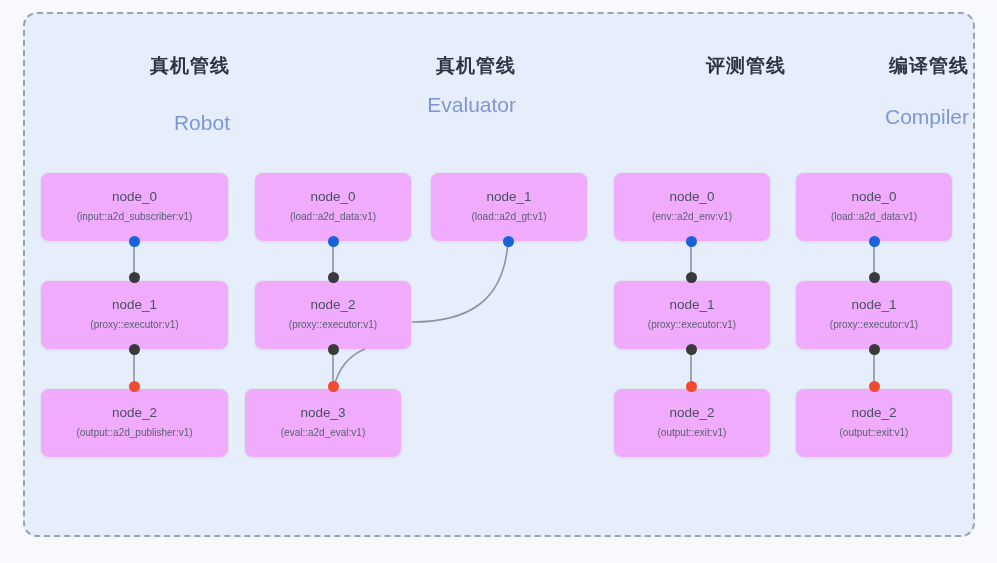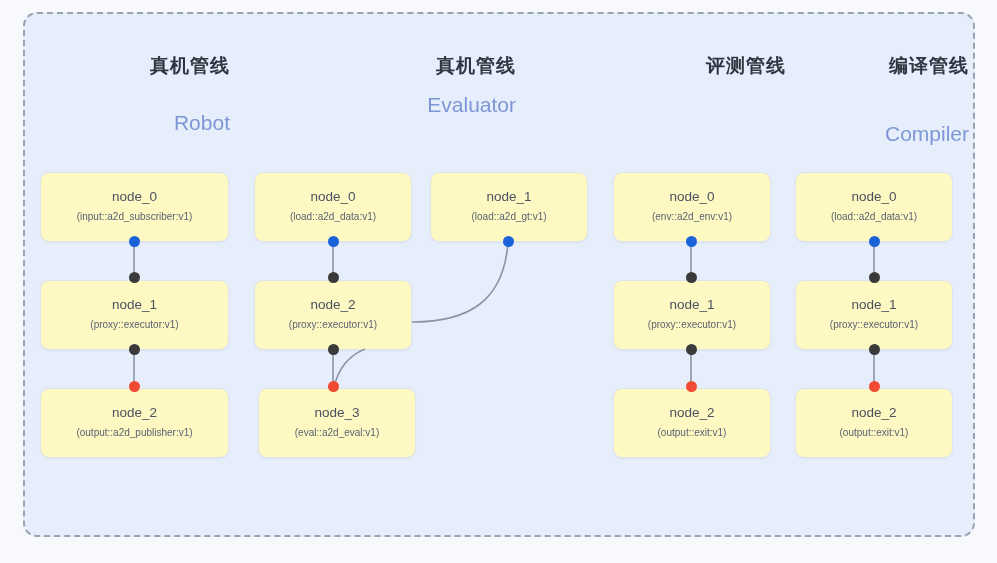--- a/index.html
+++ b/index.html
@@ -51,21 +51,21 @@
     color: #7d97d6;
     height: 30px;
     line-height: 30px;
     font-weight: normal;
   }
   .node {
     position: absolute;
     box-sizing: border-box;
     width: 158px;
     height: 70px;
-    background: #fef9c3;
+    background: #f0abfc;
     border: 1px solid #dfe3ea;
     border-radius: 9px;
     box-shadow: 0 1px 2px rgba(30,40,70,0.06);
     display: flex;
     flex-direction: column;
     align-items: center;
     justify-content: center;
   }
   .node .n-name {
     font-size: 13.5px;
@@ -151,21 +151,21 @@
     <div class="n-type">(load::a2d_data:v1)</div>
   </div>
   <div class="node" style="left:430px; top:172px;">
     <div class="n-name">node_1</div>
     <div class="n-type">(load::a2d_gt:v1)</div>
   </div>
   <div class="node" style="left:254px; top:280px;">
     <div class="n-name">node_2</div>
     <div class="n-type">(proxy::executor:v1)</div>
   </div>
-  <div class="node" style="left:258px; top:388px;">
+  <div class="node" style="left:244px; top:388px;">
     <div class="n-name">node_3</div>
     <div class="n-type">(eval::a2d_eval:v1)</div>
   </div>
   <div class="dot" style="left:328px; top:236px; background:#1a62d8;"></div>
   <div class="dot" style="left:503px; top:236px; background:#1a62d8;"></div>
   <div class="dot" style="left:328px; top:272px; background:#3a3a3a;"></div>
   <div class="dot" style="left:328px; top:344px; background:#3a3a3a;"></div>
   <div class="dot" style="left:328px; top:381px; background:#f04a32;"></div>
 
   <div class="col" style="left:596px; top:52px; width:190px;">
@@ -186,21 +186,21 @@
     <div class="n-type">(output::exit:v1)</div>
   </div>
   <div class="dot" style="left:686px; top:236px; background:#1a62d8;"></div>
   <div class="dot" style="left:686px; top:272px; background:#3a3a3a;"></div>
   <div class="dot" style="left:686px; top:344px; background:#3a3a3a;"></div>
   <div class="dot" style="left:686px; top:381px; background:#f04a32;"></div>
 
   <div class="col" style="left:779px; top:52px; width:190px;">
     <div class="col-head">
       <div class="head-cn">编译管线</div>
-      <div class="head-en" style="margin-top:39px;">Compiler</div>
+      <div class="head-en" style="margin-top:22px;">Compiler</div>
     </div>
   </div>
   <div class="node" style="left:795px; top:172px;">
     <div class="n-name">node_0</div>
     <div class="n-type">(load::a2d_data:v1)</div>
   </div>
   <div class="node" style="left:795px; top:280px;">
     <div class="n-name">node_1</div>
     <div class="n-type">(proxy::executor:v1)</div>
   </div>

